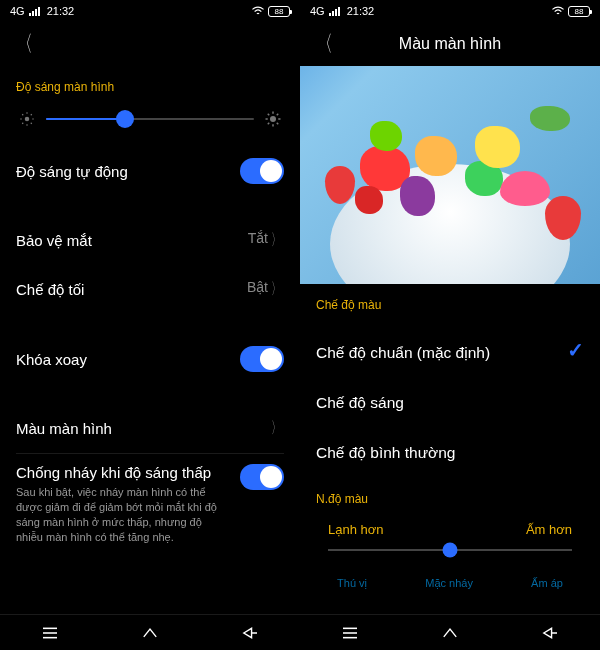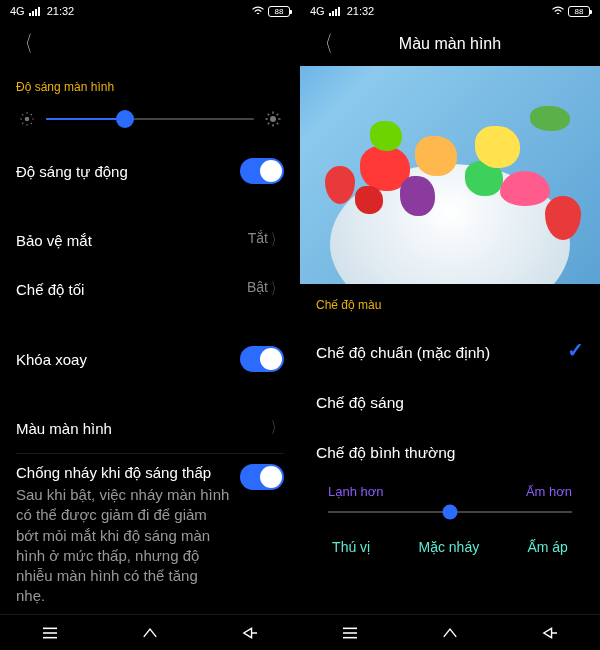--- a/index.html
+++ b/index.html
@@ -29,46 +29,46 @@
 .toggle::after{content:'';position:absolute;width:22px;height:22px;background:#fff;border-radius:50%;top:2px;right:2px}
 .slider-row{padding:6px 18px 16px;display:flex;align-items:center;gap:10px}
 .sun{width:18px;height:18px;opacity:.7}
 .track{flex:1;height:2px;background:#444;position:relative;border-radius:2px}
 .track-fill{position:absolute;left:0;top:0;height:100%;background:#2b6cff;border-radius:2px}
 .thumb{position:absolute;width:18px;height:18px;background:#2b6cff;border-radius:50%;top:50%;transform:translate(-50%,-50%)}
 .gap{height:18px}
 .multiline{padding:10px 16px 14px;display:flex;align-items:flex-start;gap:10px}
 .multiline .txt{flex:1}
 .multiline .t1{font-size:15px;margin-bottom:4px}
-.multiline .t2{font-size:15px;color:#999;line-height:1.35}
+.multiline .t2{font-size:11px;color:#999;line-height:1.35}
 .navbar{height:36px;display:flex;align-items:center;justify-content:space-around;border-top:1px solid #1a1a1a}
 .nav-icon{width:20px;height:14px;color:#fff}
 .img-preview{width:100%;height:218px;background:linear-gradient(135deg,#6db4e8 0%,#8cc9ed 15%,#5ba3d4 100%);position:relative;overflow:hidden}
 .bowl{position:absolute;bottom:-40px;left:50%;transform:translateX(-50%);width:240px;height:160px;background:radial-gradient(ellipse at 50% 30%,#fff 0%,#e8f0f5 40%,#c5d8e5 100%);border-radius:50%}
 .fruit{position:absolute;border-radius:40% 50% 45% 50%}
 .f1{width:50px;height:45px;background:#ff3838;top:80px;left:60px}
 .f2{width:42px;height:40px;background:#ffb84d;top:70px;left:115px}
 .f3{width:38px;height:35px;background:#3dd15c;top:95px;left:165px}
 .f4{width:45px;height:42px;background:#ffe24d;top:60px;left:175px}
 .f5{width:35px;height:40px;background:#8b3a9e;top:110px;left:100px}
 .f6{width:50px;height:35px;background:#ff5c8d;top:105px;left:200px;border-radius:50% 50% 50% 50%/60% 60% 40% 40%}
 .f7{width:32px;height:30px;background:#6dd400;top:55px;left:70px}
 .f8{width:28px;height:28px;background:#d92626;top:120px;left:55px}
 .f9{width:40px;height:25px;background:#5cb04a;top:40px;left:230px}
 .straw{position:absolute;background:#e83a3a;border-radius:50% 50% 50% 50%/40% 40% 60% 60%}
 .s1{width:36px;height:44px;top:130px;left:245px}
 .s2{width:30px;height:38px;top:100px;left:25px}
 .option-row{padding:16px;font-size:15.5px;display:flex;align-items:flex-end;justify-content:space-between}
 .check{color:#2b6cff;font-size:20px;font-weight:bold}
-.temp-labels{display:flex;justify-content:space-between;padding:6px 28px 4px;font-size:13px;color:#8b5cf6}
+.temp-labels{display:flex;justify-content:space-between;padding:6px 28px 4px;font-size:13px;color:#eab308}
 .temp-slider{padding:8px 28px 14px}
 .temp-track{height:2px;background:#444;position:relative}
 .temp-thumb{position:absolute;width:15px;height:15px;background:#2b6cff;border-radius:50%;top:50%;left:50%;transform:translate(-50%,-50%)}
 .presets{display:flex;justify-content:space-around;padding:12px 8px 14px}
-.preset{color:#5eead4;font-size:14px}
+.preset{color:#0369a1;font-size:11px}
 .divider{height:1px;background:#1a1a1a;margin:0 16px}
 </style>
 </head>
 <body>
 
 <div class="phone">
   <div class="statusbar">
     <div class="sb-left">
       <span>4G</span>
       <span class="sig-icon">
@@ -222,20 +222,21 @@
     <div class="option-row">
       <span>Chế độ chuẩn (mặc định)</span>
       <span class="check">✓</span>
     </div>
     <div class="option-row">
       <span>Chế độ sáng</span>
     </div>
     <div class="option-row">
       <span>Chế độ bình thường</span>
     </div>
+    <div class="section-label">N.độ màu</div>
     <div class="temp-labels">
       <span>Lạnh hơn</span>
       <span>Ấm hơn</span>
     </div>
     <div class="temp-slider">
       <div class="temp-track">
           <div class="temp-thumb"></div>
         </div>
     </div>
     <div class="presets">

